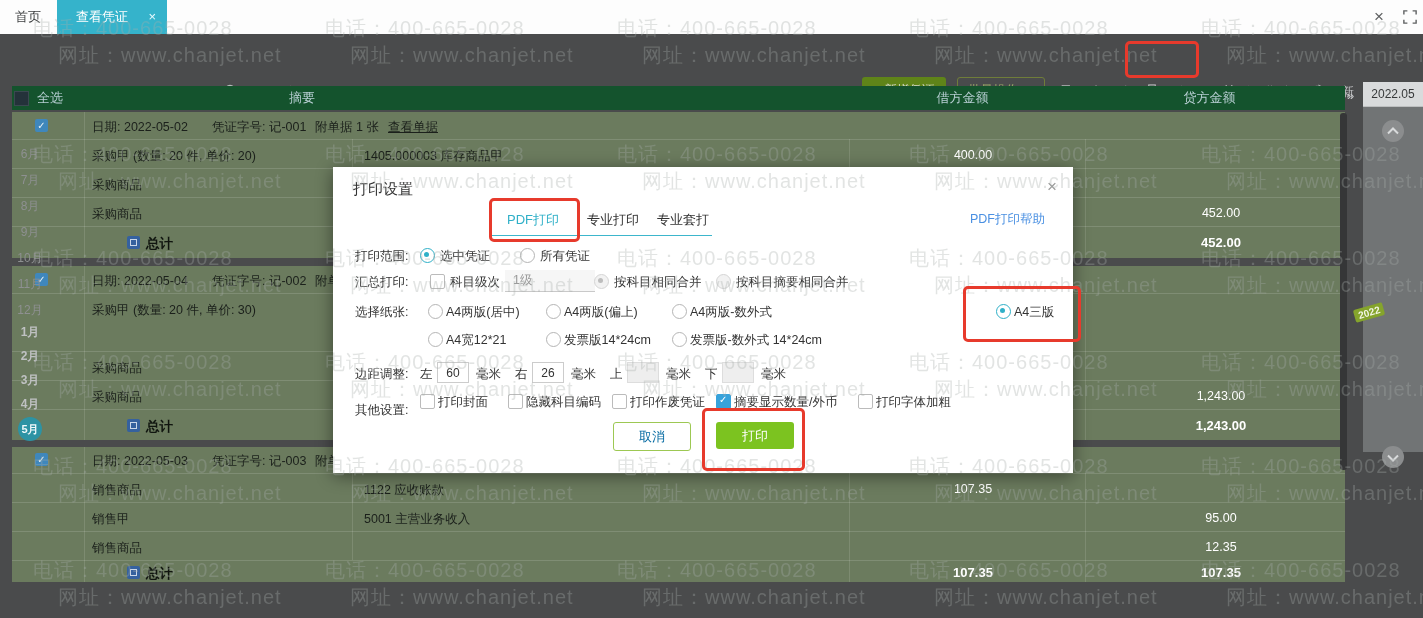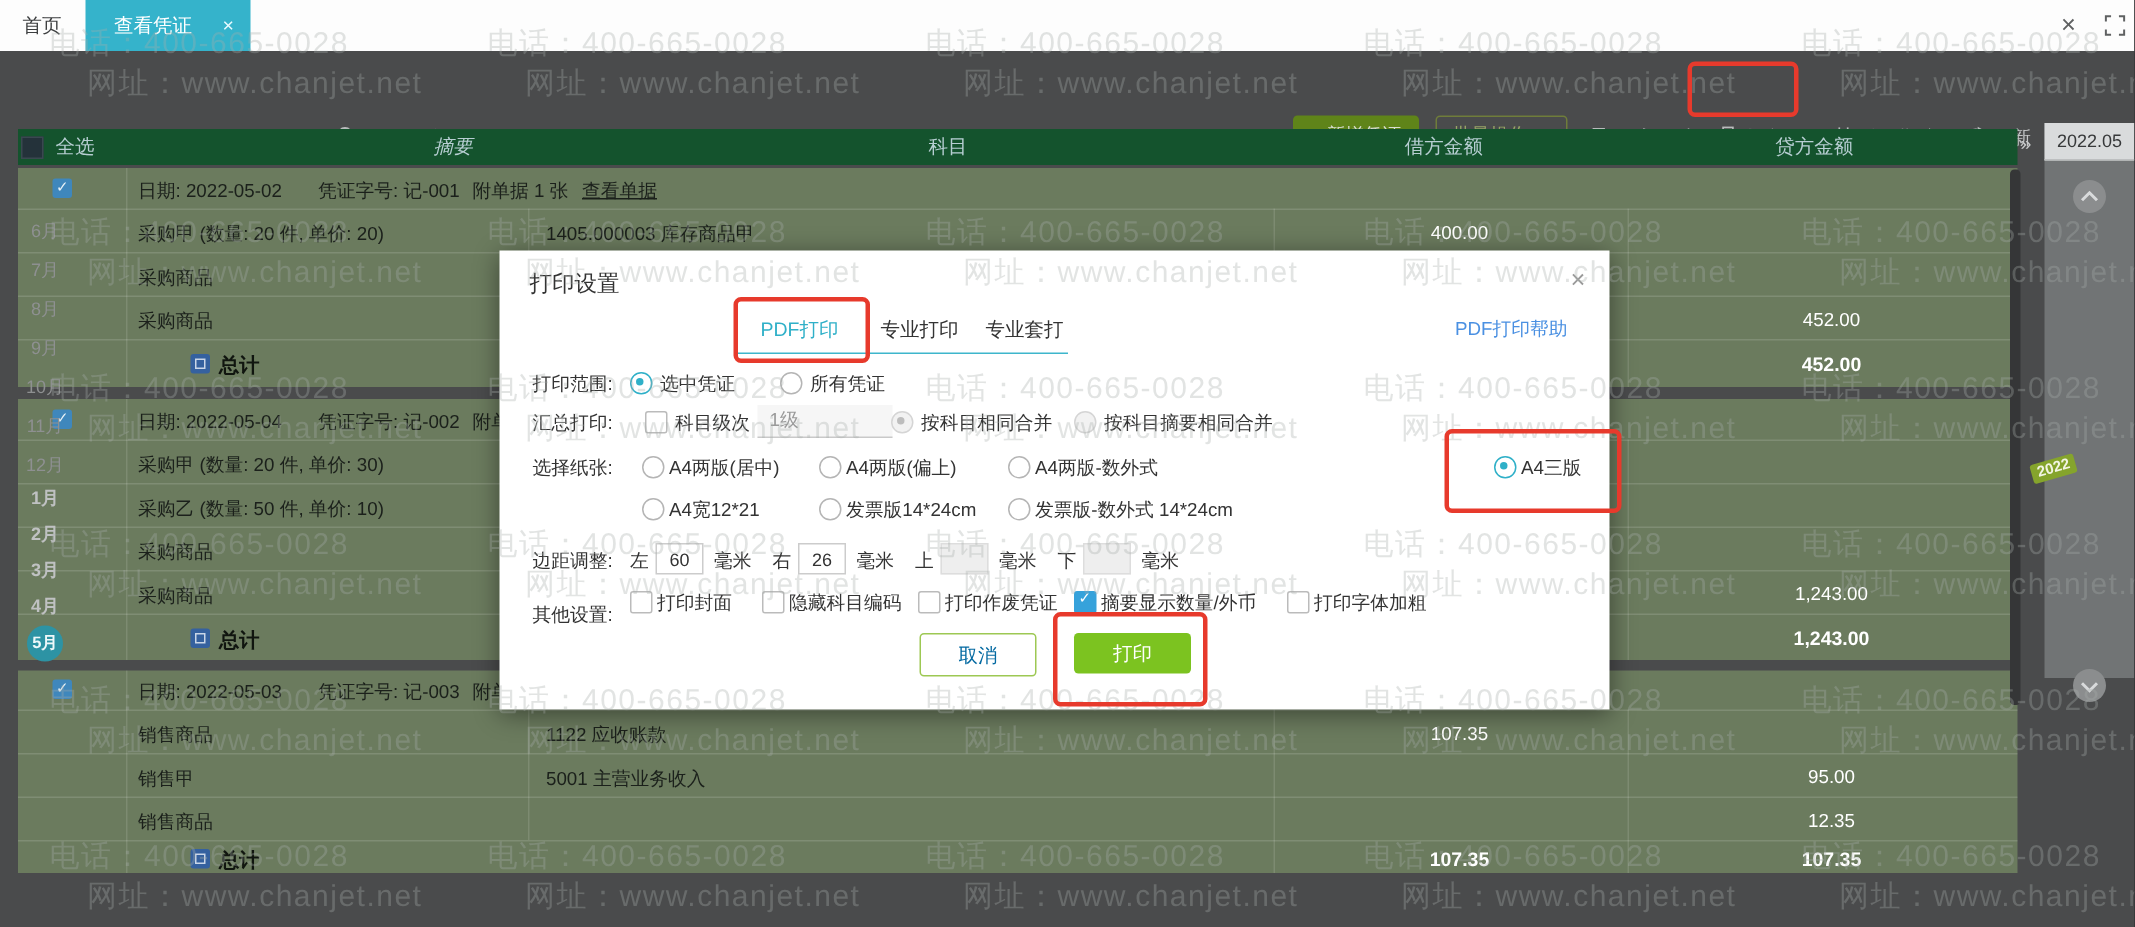--- a/index.html
+++ b/index.html
@@ -152,22 +152,21 @@
 
     <svg class="abs" style="left:1310px;top:50px;" width="14" height="14" viewBox="0 0 15 15">
       <path d="M12.5,8 A5,5 0 1 1 10,3.2" fill="none" stroke="#b9bbbc" stroke-width="1.4"></path>
       <polygon points="9,0.5 13.5,3 9.5,5.5" fill="#b9bbbc"></polygon>
     </svg>
     <div class="abs tb-txt" style="left:1329px;top:46px;">刷新</div>
   </div>
 
   <div class="abs thead">
     <div class="abs th" style="left:25px;">全选</div>
-    <div class="abs th" style="left:150px;width:280px;text-align:center;font-style:italic;">摘要</div>
-    <div class="abs th" style="left:480px;width:280px;text-align:center;">科目</div>
+    <div class="abs th" style="left:150px;width:280px;text-align:center;">摘要</div>
     <div class="abs th" style="left:838px;width:225px;text-align:center;">借方金额</div>
     <div class="abs th" style="left:1075px;width:245px;text-align:center;">贷方金额</div>
   </div>
   <div class="abs hd-cb"></div>
   <div class="abs collapse-ico">»</div>
 
   <div class="abs vgroup" style="top:112px;height:146px;">
     <div class="vline" style="left:72px;top:0;height:146px;"></div>
     <div class="vline" style="left:340px;top:27px;height:87px;"></div>
     <div class="vline" style="left:837px;top:27px;height:119px;"></div>
@@ -207,23 +206,20 @@
     <div class="vline" style="left:1073px;top:27px;height:147px;"></div>
     <div class="trow" style="top:0;height:27px;">
       <span class="row-cb" style="top:7px;">✓</span>
       <span class="rtext" style="left:80px;top:7px;">日期: 2022-05-04</span>
       <span class="rtext" style="left:200px;top:7px;">凭证字号: 记-002</span>
       <span class="rtext" style="left:303px;top:7px;">附单据 1 张</span>
       <span class="rtext viewlink" style="left:376px;top:7px;">查看单据</span>
     </div>
     <div class="trow trow-line" style="top:27px;height:29px;">
       <span class="rtext" style="left:80px;top:8px;">采购甲 (数量: 20 件, 单价: 30)</span>
-    </div>
-    <div class="trow trow-line" style="top:56px;height:29px;">
-      <span class="rtext" style="left:80px;top:8px;">采购乙 (数量: 50 件, 单价: 10)</span>
     </div>
     <div class="trow trow-line" style="top:85px;height:29px;">
       <span class="rtext" style="left:80px;top:8px;">采购商品</span>
     </div>
     <div class="trow trow-line" style="top:114px;height:29px;">
       <span class="rtext" style="left:80px;top:8px;">采购商品</span>
       <span class="amount" style="left:1086px;width:246px;top:8px;">1,243.00</span>
     </div>
     <div class="trow trow-line" style="top:143px;height:31px;">
       <span class="ticon" style="left:115px;top:9px;"></span>

